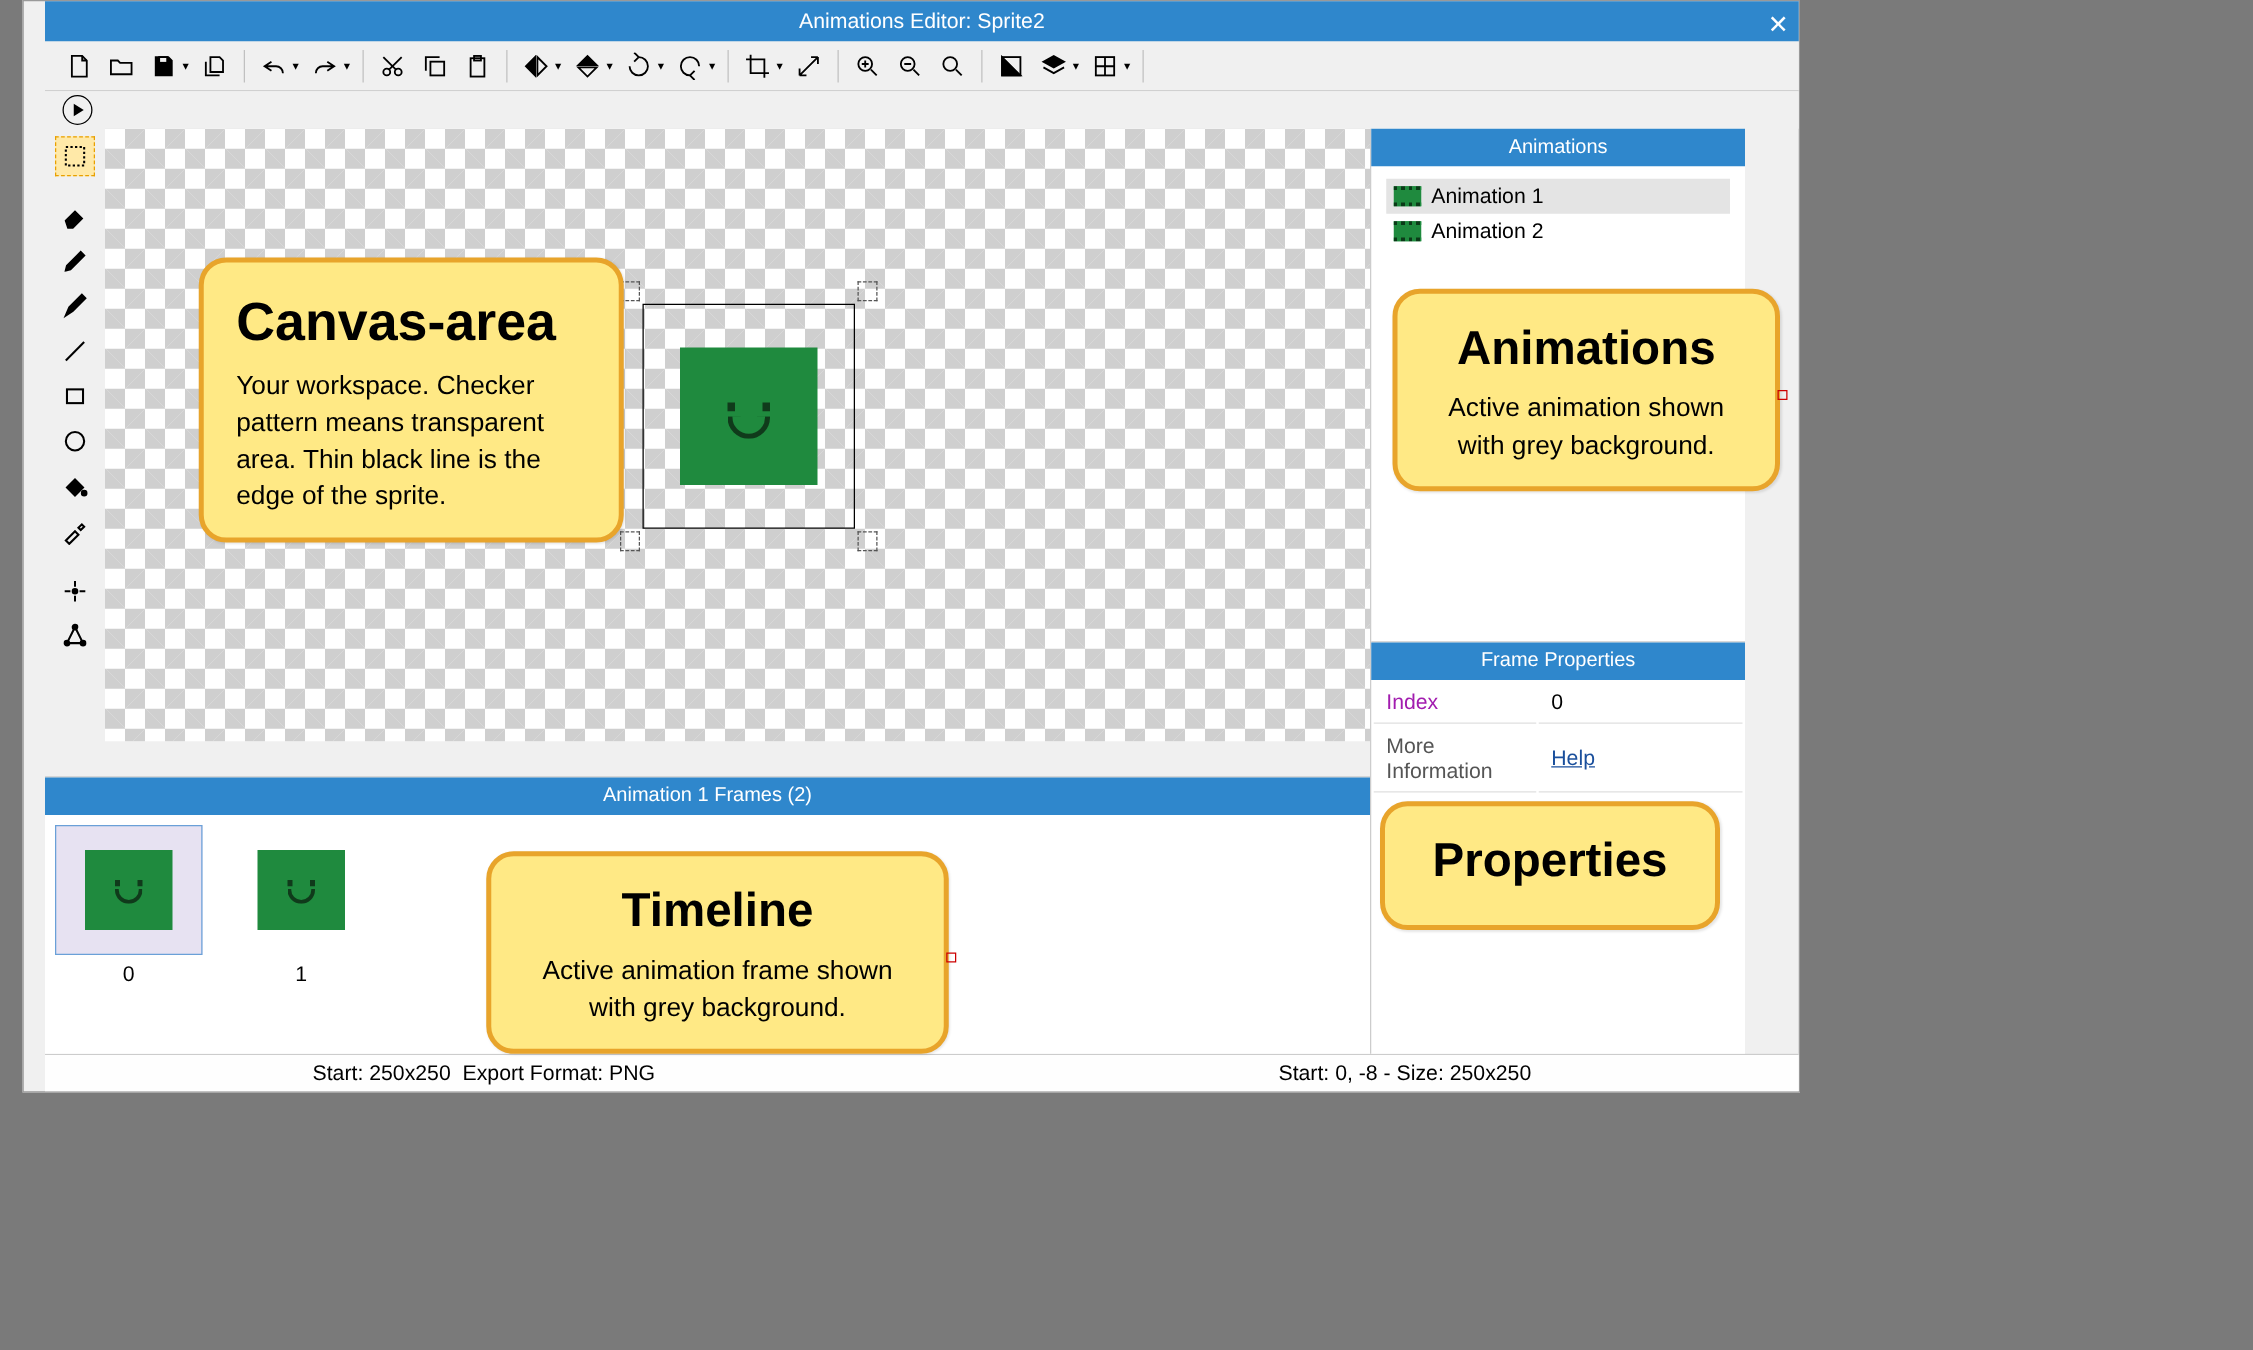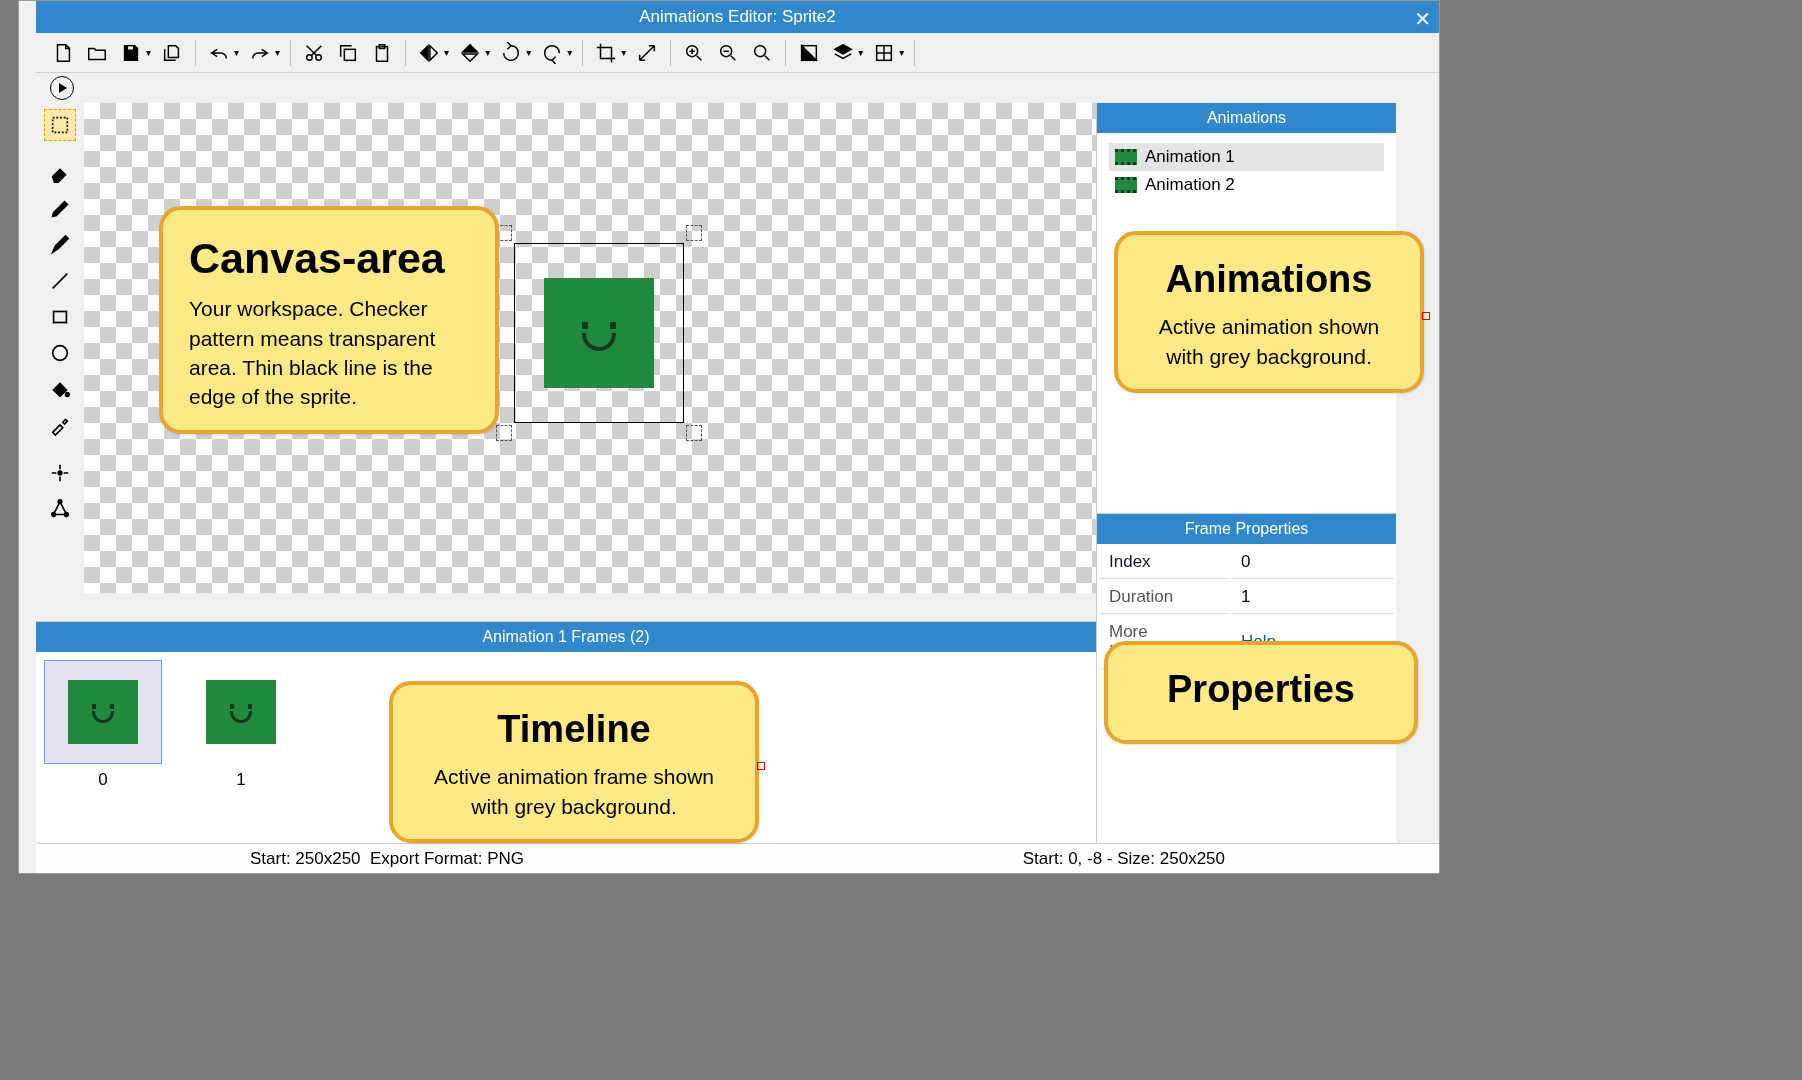--- a/index.html
+++ b/index.html
@@ -81,38 +81,38 @@
 .anim-item.selected { background:#e4e4e4; }
 .anim-icon { width:22px; height:16px; background:#1f8a3e; position:relative; }
 .anim-icon::before,.anim-icon::after{content:"";position:absolute;left:0;right:0;height:3px;background:repeating-linear-gradient(90deg,#0b3a18 0 3px,#1f8a3e 3px 6px);}
 .anim-icon::before{top:0;} .anim-icon::after{bottom:0;}
 .anim-panel { height:410px; display:flex; flex-direction:column; }
 
 .props-panel { flex:1; border-top:1px solid #ccc; display:flex; flex-direction:column; position:relative;}
 .props-table { width:100%; font-size:17px; }
 .props-table td { padding:6px 10px; border-bottom:1px solid #e0e0e0; }
 .props-table td:first-child { width:130px; color:#555; }
-.props-dim td:first-child{color:#0f172a;}
+.props-dim td:first-child{color:#a21caf;}
 .props-table a { color:#1a4f9c; text-decoration:underline; cursor:pointer;}
 
 
 .statusbar { height:30px; background:#fefefe; border-top:1px solid #ccc; display:flex; align-items:center; font-size:17px; padding:0 14px; }
 .statusbar .sb-left { margin-left:200px; }
 .statusbar .sb-right { margin-left:auto; margin-right:200px; }
 
 
 .callout { position:absolute; background:#ffe985; border:4px solid #e8a42b; border-radius:22px; padding:18px 26px; font-size:21px; line-height:1.4; box-shadow:1px 1px 2px rgba(0,0,0,0.1); }
 .callout h3 { font-size:35px; font-weight:800; margin-bottom:6px; }
 .callout-canvas { left:140px; top:205px; width:340px; }
 .callout-canvas h3{font-size:43px;}
 .callout-timeline { left:370px; top:680px; width:370px; text-align:center;}
 .callout-timeline h3{font-size:38px;}
 .callout-anim { left:1095px; top:230px; width:310px; text-align:center;}
 .callout-anim h3{font-size:38px;}
-.callout-props { left:1085px; top:640px; width:314px; text-align:center;}
+.callout-props { left:1085px; top:640px; width:272px; text-align:center;}
 .callout-props h3{font-size:38px;}
 .rp { position:absolute; right:-10px; top:50%; width:8px; height:8px; border:1px solid #c00;}
 </style>
 </head>
 <body>
 
 <div class="app-window">
 
   <div class="titlebar">
     <span>Animations Editor: Sprite2</span>
@@ -401,24 +401,20 @@
 
       <div class="props-panel">
         <div class="panel-header">Frame Properties</div>
         <table class="props-table">
           <tbody>
               <tr class="props-dim">
                 <td>Index</td>
                 <td>0</td>
               </tr>
           <tr>
-                <td>Duration</td>
-                <td>1</td>
-              </tr>
-          <tr>
                 <td>More Information</td>
                 <td><a>Help</a></td>
               </tr>
         </tbody>
           </table>
       </div>
     </div>
   </div>
 
   <div class="statusbar">

